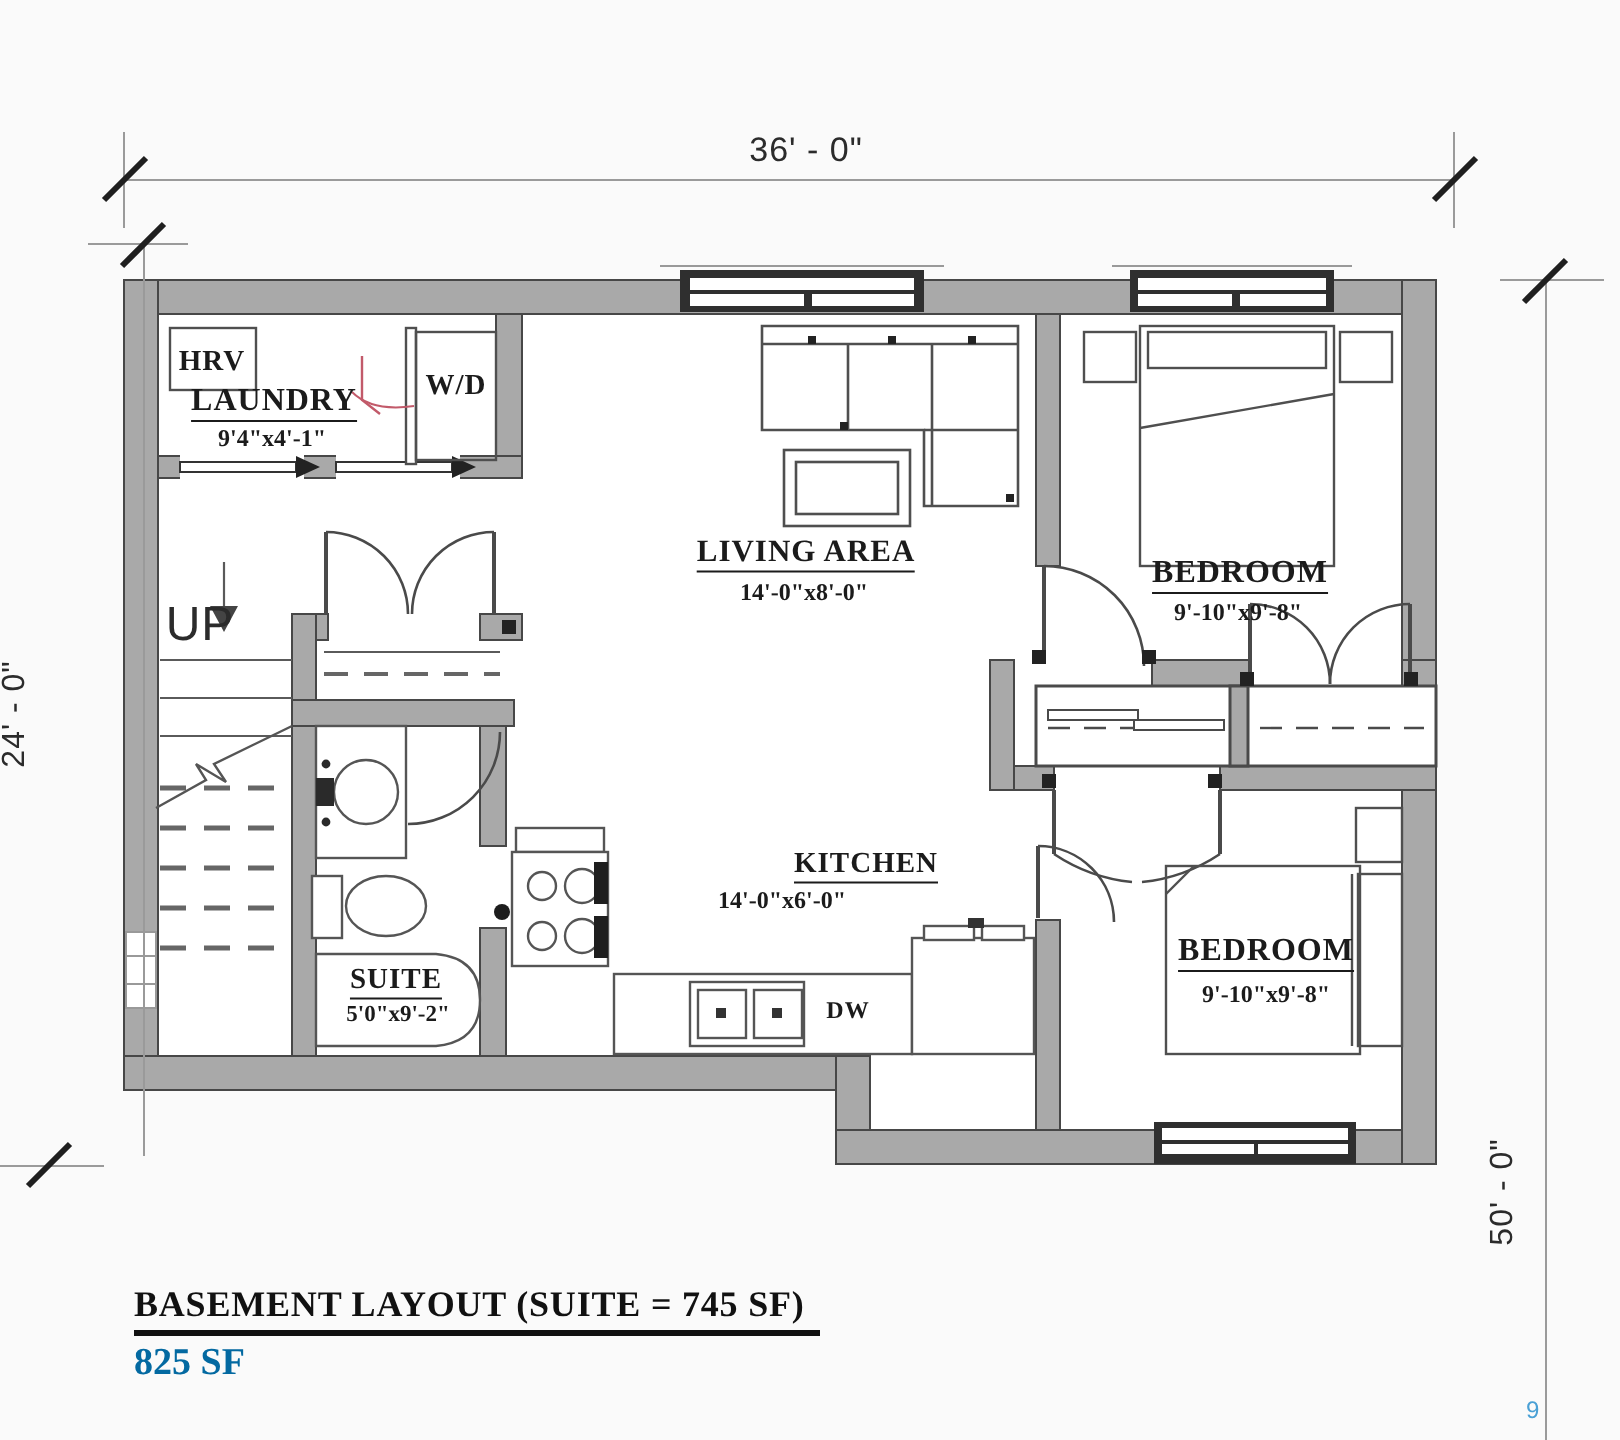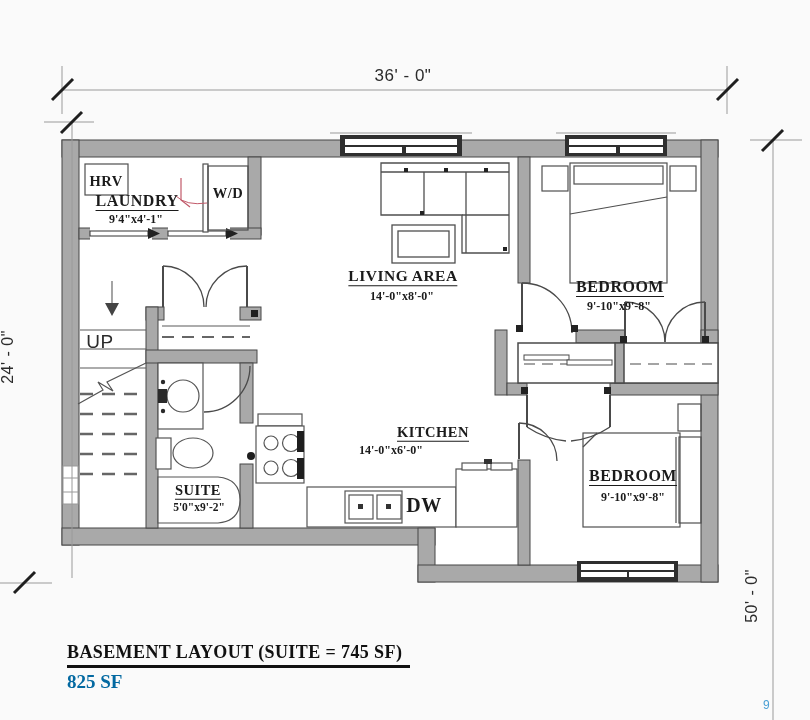--- a/index.html
+++ b/index.html
@@ -234,36 +234,36 @@
 
   <div class="lbl sans" style="left:403px;top:75px;font-size:17px;">36' - 0"</div>
   <div class="lbl sans vert" style="left:8px;top:357px;font-size:16px;">24' - 0"</div>
   <div class="lbl sans vert" style="left:752px;top:596px;font-size:16px;">50' - 0"</div>
 
   <div class="lbl" style="left:106px;top:181px;font-size:14.5px;">HRV</div>
   <div class="lbl" style="left:228px;top:193px;font-size:14.5px;">W/D</div>
   <div class="lbl u" style="left:137px;top:202px;font-size:16px;">LAUNDRY</div>
   <div class="lbl dims" style="left:136px;top:219px;font-size:12px;">9'4"x4'-1"</div>
 
-  <div class="lbl sans" style="left:100px;top:313px;font-size:19px;margin-top:28px;">UP</div>
+  <div class="lbl sans" style="left:100px;top:313px;font-size:24px;">UP</div>
 
   <div class="lbl u" style="left:403px;top:277px;font-size:15.5px;">LIVING AREA</div>
   <div class="lbl dims" style="left:402px;top:296px;font-size:12px;">14'-0"x8'-0"</div>
 
   <div class="lbl u" style="left:391px;top:433px;font-size:14.5px;margin-left:42px;">KITCHEN</div>
   <div class="lbl dims" style="left:391px;top:450px;font-size:12px;">14'-0"x6'-0"</div>
 
   <div class="lbl u" style="left:198px;top:491px;font-size:14.5px;">SUITE</div>
   <div class="lbl dims" style="left:199px;top:508px;font-size:11.5px;">5'0"x9'-2"</div>
 
   <div class="lbl u" style="left:620px;top:288px;font-size:16px;">BEDROOM</div>
   <div class="lbl dims" style="left:619px;top:306px;font-size:12px;">9'-10"x9'-8"</div>
 
   <div class="lbl u" style="left:633px;top:477px;font-size:16px;">BEDROOM</div>
   <div class="lbl dims" style="left:633px;top:497px;font-size:12px;">9'-10"x9'-8"</div>
 
-  <div class="lbl" style="left:424px;top:505px;font-size:20px;font-weight:600;">DW</div>
+  <div class="lbl" style="left:424px;top:505px;font-size:12px;font-weight:600;">DW</div>
 
   <div class="title-main">BASEMENT LAYOUT (SUITE = 745 SF)</div>
   <div class="title-area">825 SF</div>
 
   <div class="artifact">9</div>
 </div>
 
 </body></html>

